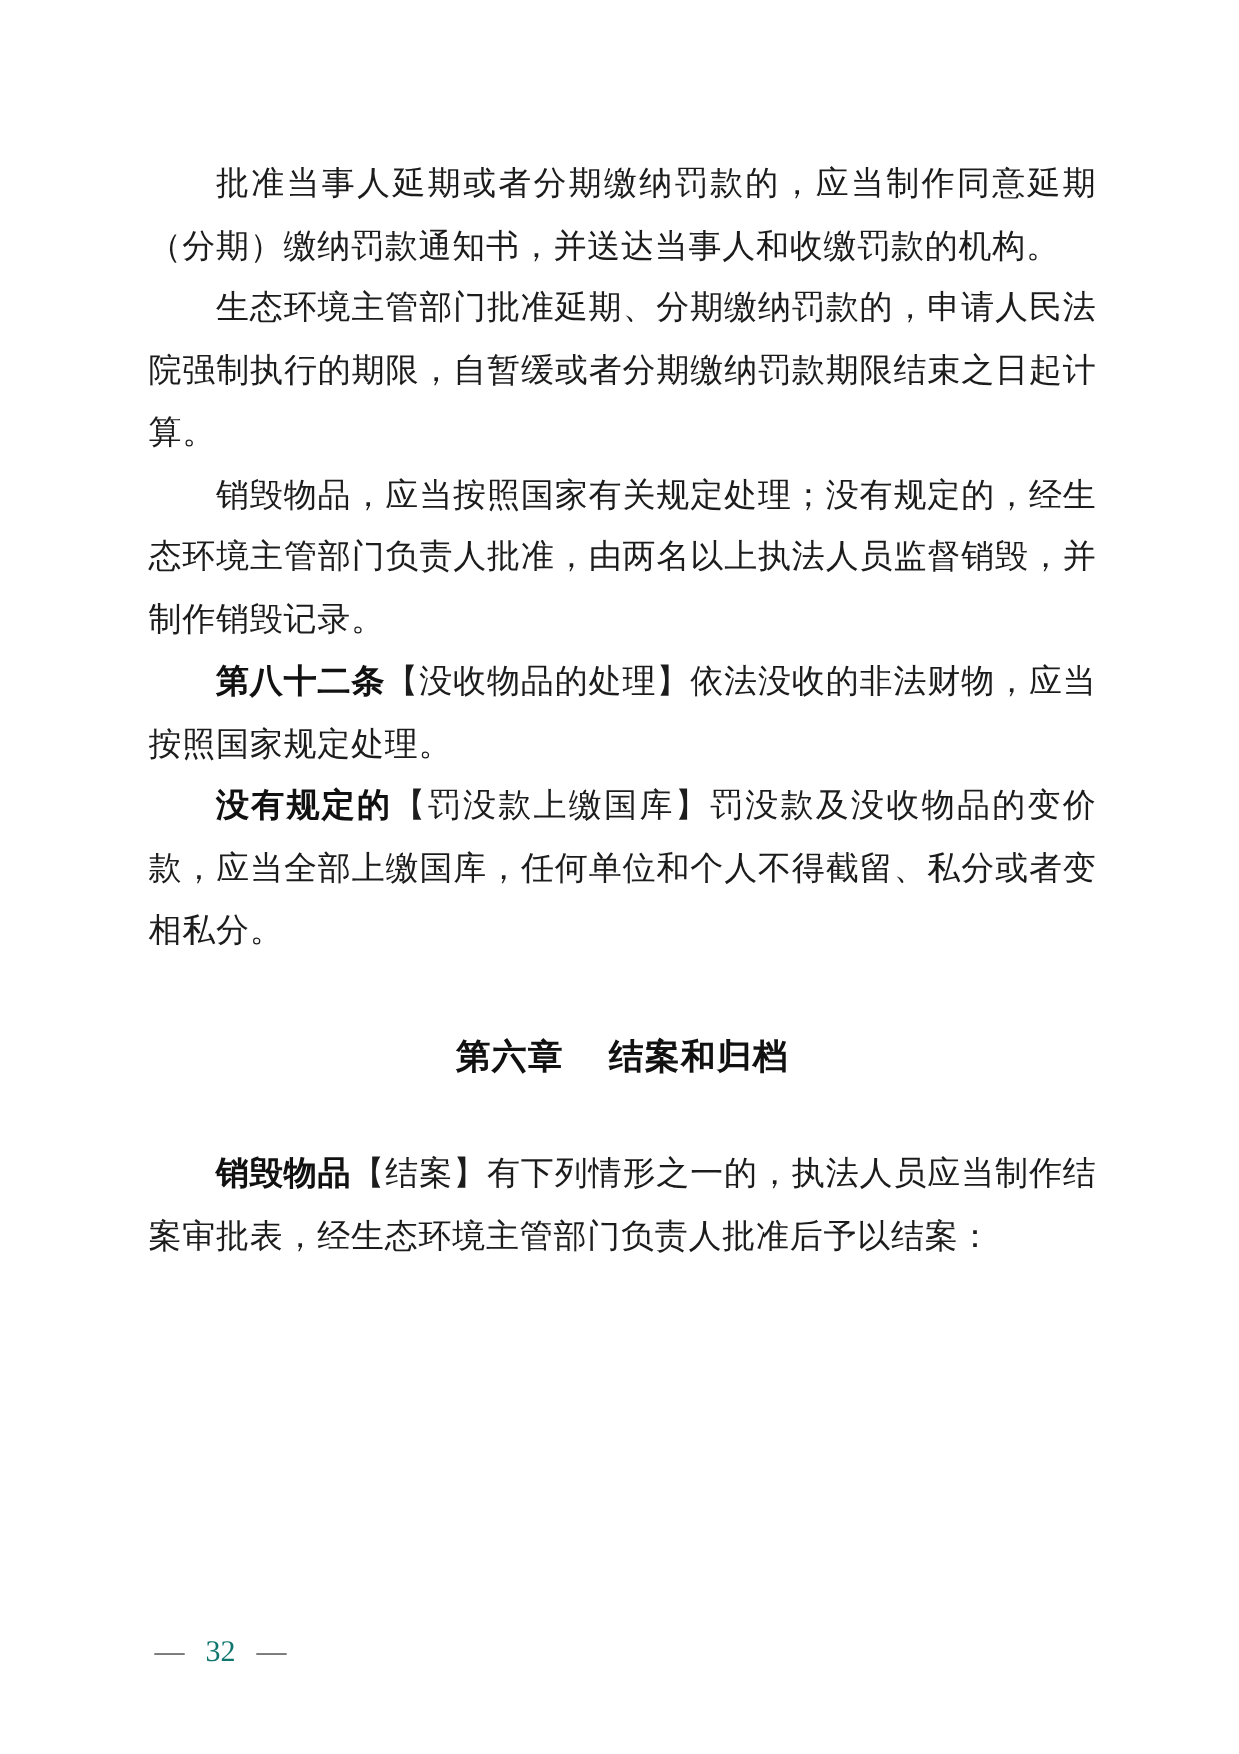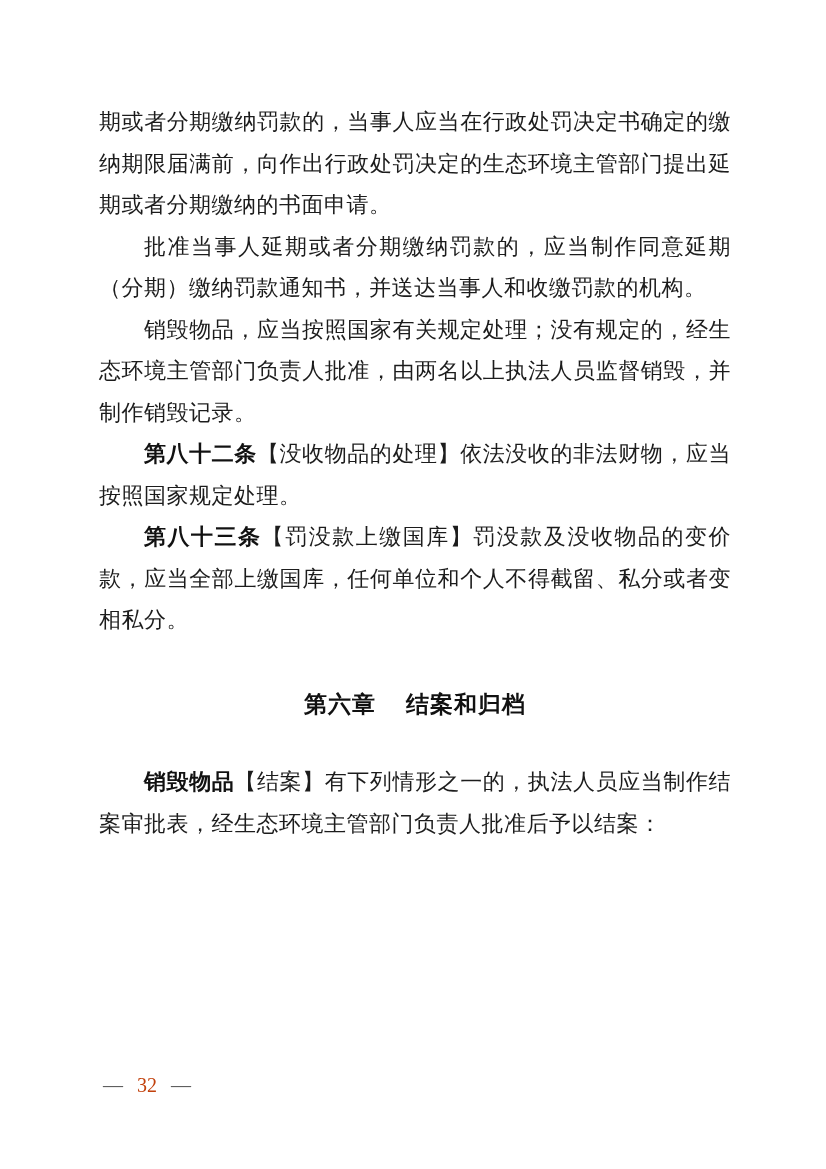--- a/index.html
+++ b/index.html
@@ -69,41 +69,41 @@
     line-height: 26px;
     color: #333333;
     font-family: "Liberation Serif", "DejaVu Serif", serif;
   }
   .footer .dash {
     color: #555555;
     letter-spacing: 0;
   }
   .footer .page-num {
     display: inline-block;
-    margin: 0 14px;
-    color: #c2410c;
+    margin: 16px 14px;
+    color: #0f766e;
   }
 </style>
 </head>
 <body>
 
 <div class="page">
   <div class="content">
 
-    <p class="para"><span>期或者分期缴纳罚款的，当事人应当在行政处罚决定书确定的缴纳期限届满前，向作出行政处罚决定的生态环境主管部门提出延期或者分期缴纳的书面申请。</span></p>
 
     <p class="para indent"><span>批准当事人延期或者分期缴纳罚款的，应当制作同意延期（分期）缴纳罚款通知书，并送达当事人和收缴罚款的机构。</span></p>
 
+    <p class="para indent"><span>生态环境主管部门批准延期、分期缴纳罚款的，申请人民法院强制执行的期限，自暂缓或者分期缴纳罚款期限结束之日起计算。</span></p>
 
     <p class="para indent"><span>销毁物品，应当按照国家有关规定处理；没有规定的，经生态环境主管部门负责人批准，由两名以上执法人员监督销毁，并制作销毁记录。</span></p>
 
     <p class="para indent"><span class="article-no">第八十二条</span><span>【没收物品的处理】依法没收的非法财物，应当按照国家规定处理。</span></p>
 
 
-    <p class="para indent"><span class="article-no">第八十三条</span><span>【罚没款上缴国库】罚没款及没收物品的变价款，应当全部上缴国库，任何单位和个人不得截留、私分或者变相私分。</span></p>
+    <p class="para indent"><span class="article-no">没有规定的</span><span>【罚没款上缴国库】罚没款及没收物品的变价款，应当全部上缴国库，任何单位和个人不得截留、私分或者变相私分。</span></p>
 
 
     <h2 class="chapter-heading"><span>第六章</span><span class="chapter-title">结案和归档</span></h2>
 
     <p class="para indent"><span class="article-no">销毁物品</span><span>【结案】有下列情形之一的，执法人员应当制作结案审批表，经生态环境主管部门负责人批准后予以结案：</span></p>
 
   </div>
 
   <div class="footer"><span class="dash">—</span><span class="page-num">32</span><span class="dash">—</span></div>
 </div>

